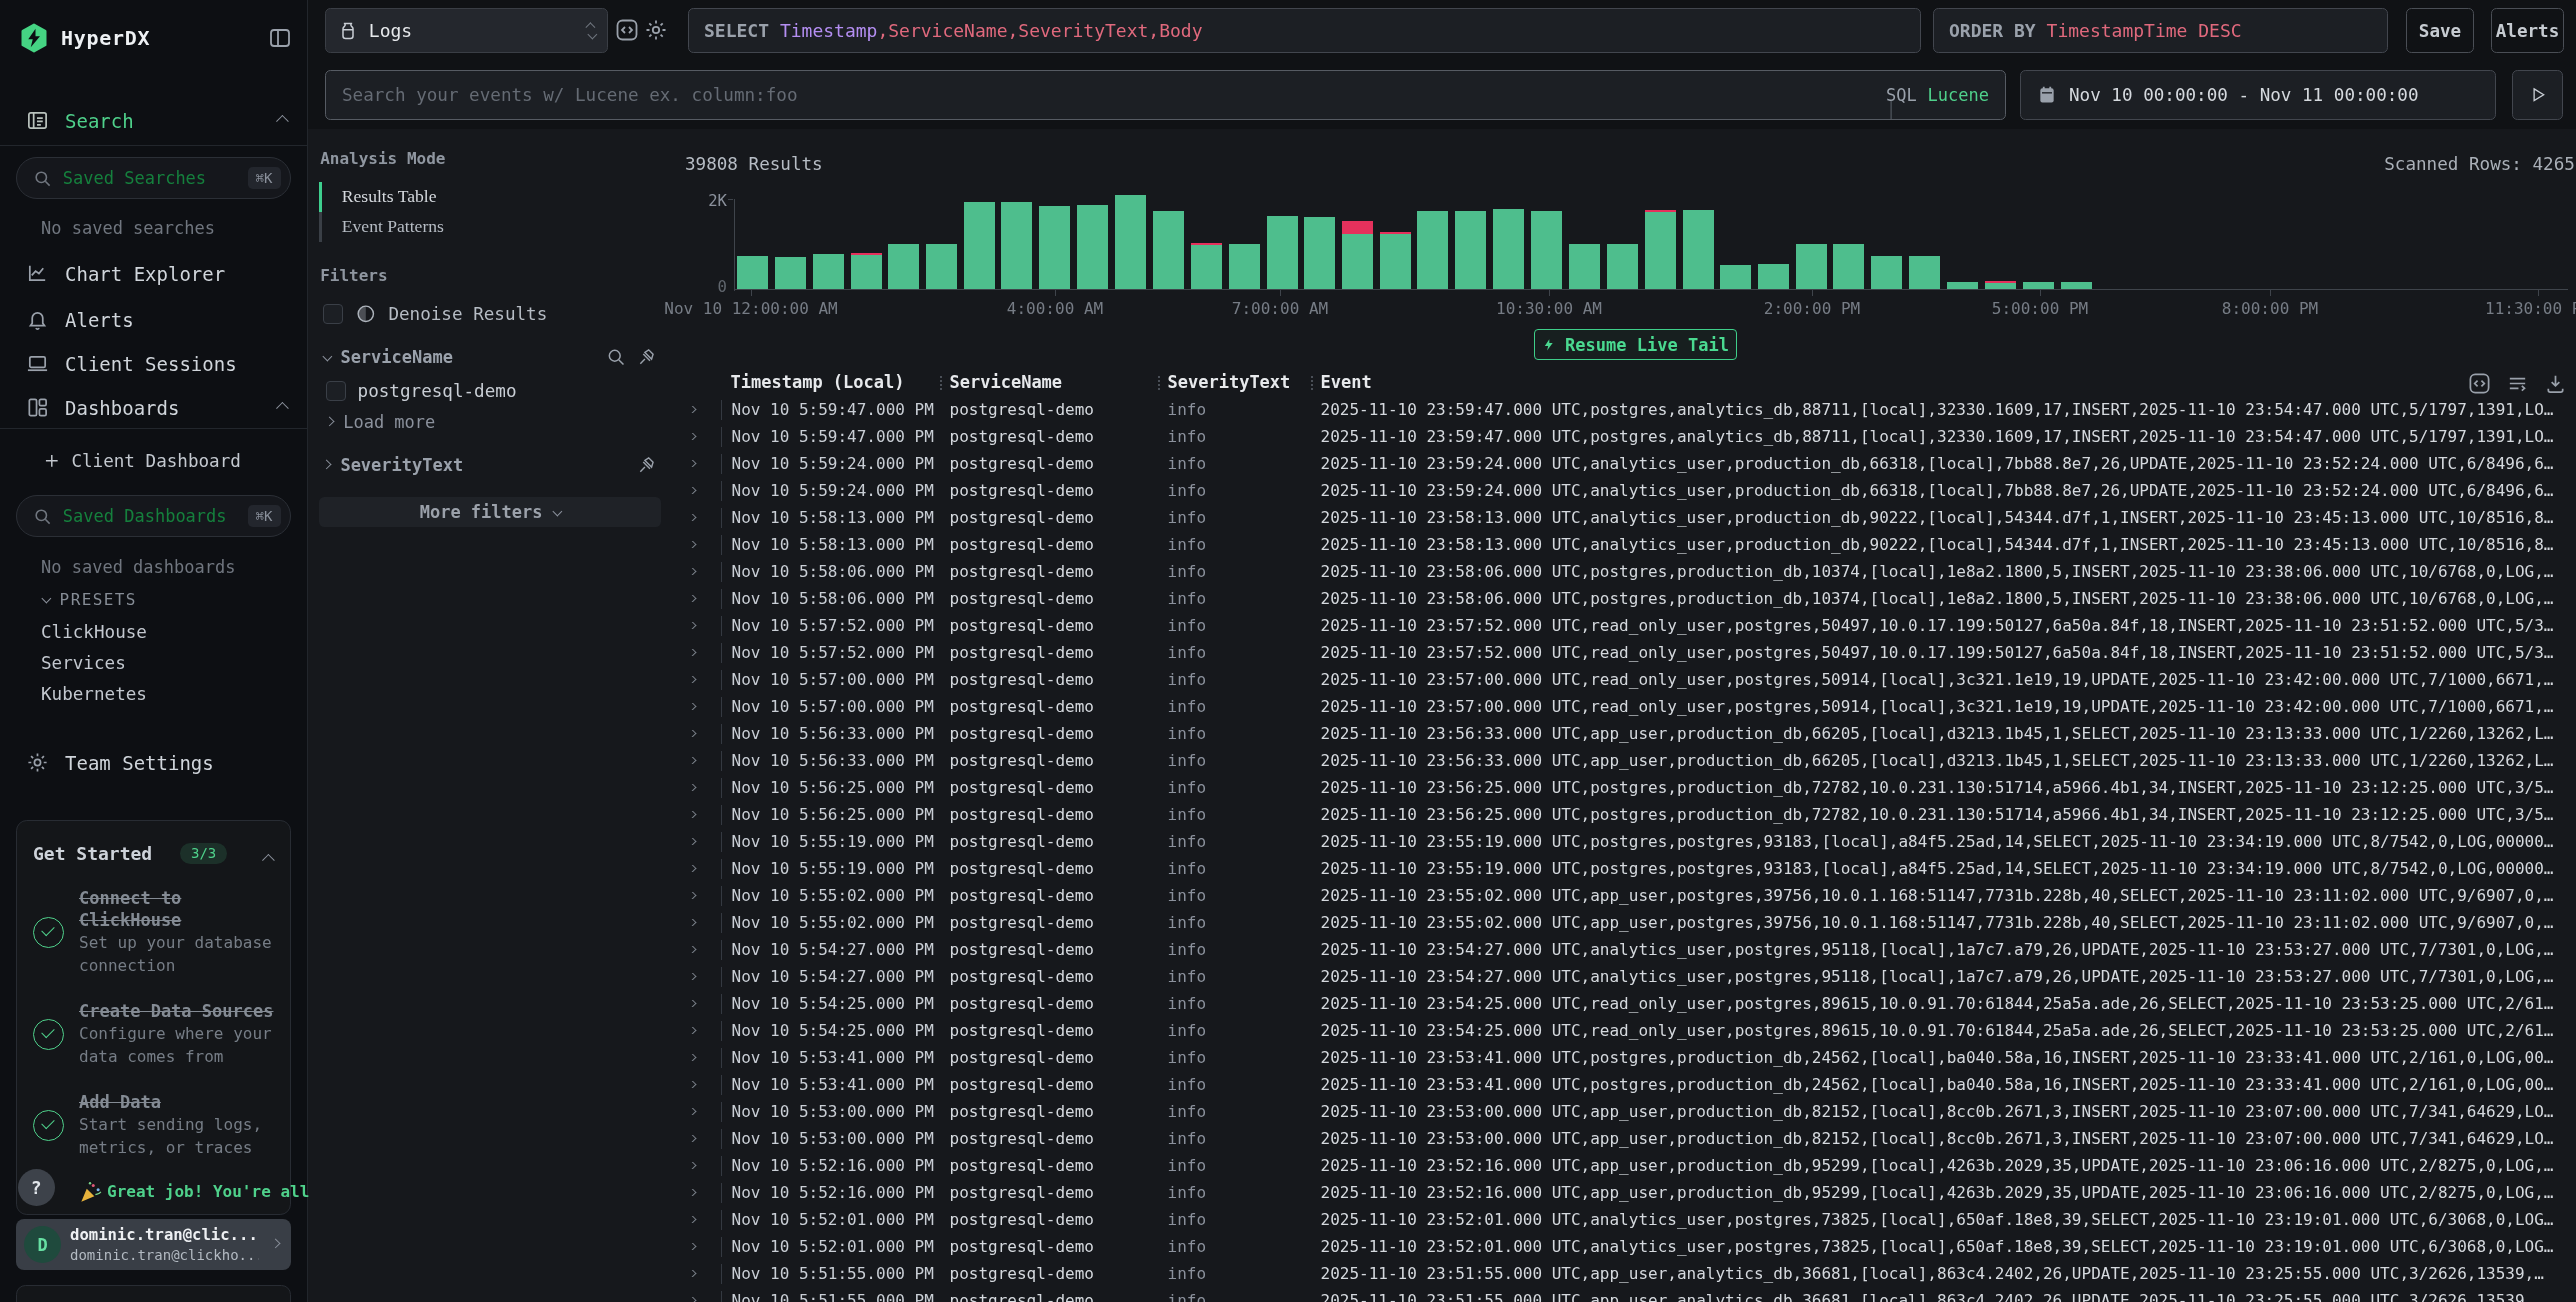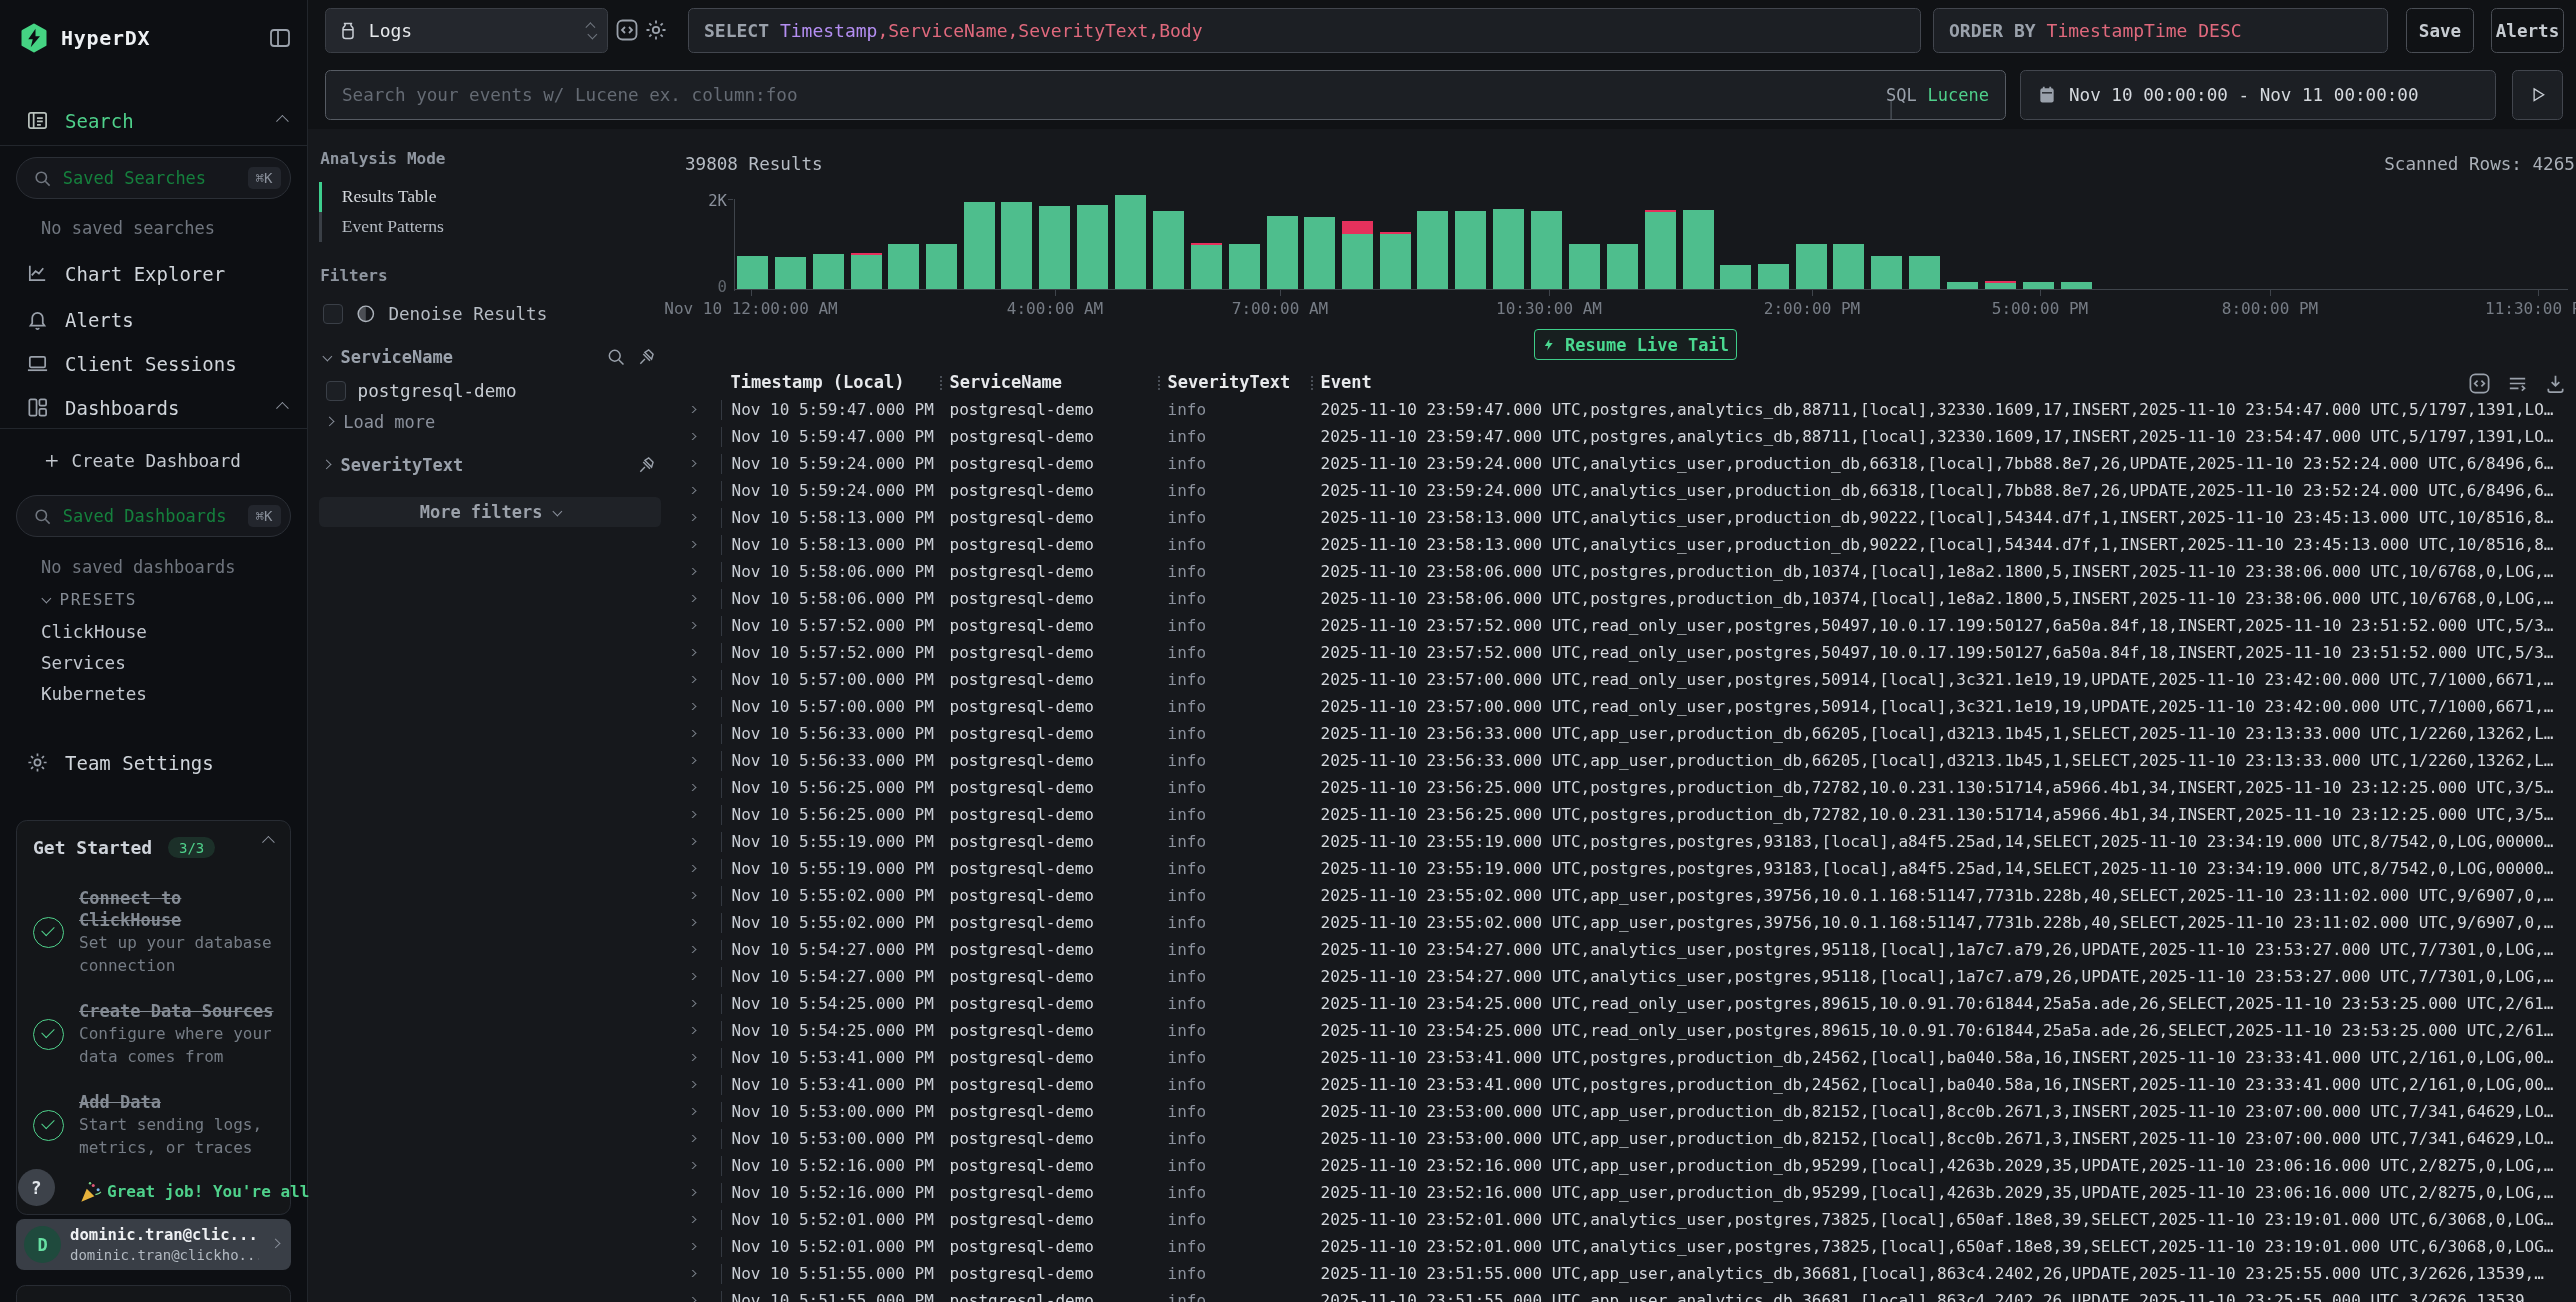--- a/index.html
+++ b/index.html
@@ -38,21 +38,21 @@
   .pill .ph { color:#15803d; font-size:17px; flex:1 1 auto; white-space:nowrap; overflow:hidden; }
   .kbd { margin-left:auto; background:#23262d; color:#8b919c; border-radius:4.7px;
          padding:3.4px 8px; font-size:14px; white-space:nowrap; }
   .sb-muted { position:absolute; left:41px; color:#70767f; font-size:17px; white-space:nowrap; }
   .sb-sub { position:absolute; left:42px; right:13.5px; height:31px; display:flex;
             align-items:center; gap:10.8px; font-size:17.6px; color:#c3c8cf; cursor:pointer; white-space:nowrap;}
   .presets-hdr { color:#868d96; font-size:16px; letter-spacing:1.4px; }
   .gs-card { position:absolute; left:16px; right:16px; top:820px; height:395px;
              background:#141619; border:0.7px solid #282c33; border-radius:10.8px;
              padding:16px 16px 0 16px; overflow:hidden; }
-  .gs-head { display:flex; align-items:flex-start; gap:16px; height:27px; }
+  .gs-head { display:flex; align-items:flex-end; gap:28px; height:27px; }
   .gs-title { font-size:18px; font-weight:bold; color:#ced3da; }
   .gs-badge { background:rgba(79,209,139,.14); color:#4fd18b; font-size:14px;
               border-radius:676px; padding:2.7px 10.8px; }
   .gs-head .chev { margin-left:auto; }
   .gs-item { display:flex; align-items:center; gap:15px; margin-top:23px; cursor:pointer; }
   .gs-check { flex:0 0 31px; width:31px; height:31px; border-radius:50%;
               border:1.7px solid #4fd18b; position:relative; }
   .gs-check:after { content:""; position:absolute; left:8px; top:8px; width:10.8px; height:6px;
                     border-left:1.7px solid #4fd18b; border-bottom:1.7px solid #4fd18b;
                     transform:rotate(-45deg); }
@@ -264,21 +264,21 @@
     <span class="nav-chev chev up"></span>
   </div>
   <div class="sb-div" style="top:428px"></div>
 
   <div class="sb-sub" style="top:445px; left:43px">
     <span>
       <svg width="17.6" height="17.6" viewBox="0 0 24 24" fill="none" stroke="#c3c8cf" stroke-width="2">
           <path d="M12 4v16M4 12h16"></path>
         </svg>
     </span>
-    <span>Create Dashboard</span>
+    <span>Client Dashboard</span>
   </div>
 
   <div class="pill" style="top:495px">
     <span>
       <svg width="19" height="19" viewBox="0 0 24 24" fill="none" stroke="#70767f" stroke-width="2">
         <circle cx="10.5" cy="10.5" r="6.5"></circle>
           <path d="M15.5 15.5 L21 21"></path>
       </svg>
     </span>
     <span class="ph">Saved Dashboards</span>

